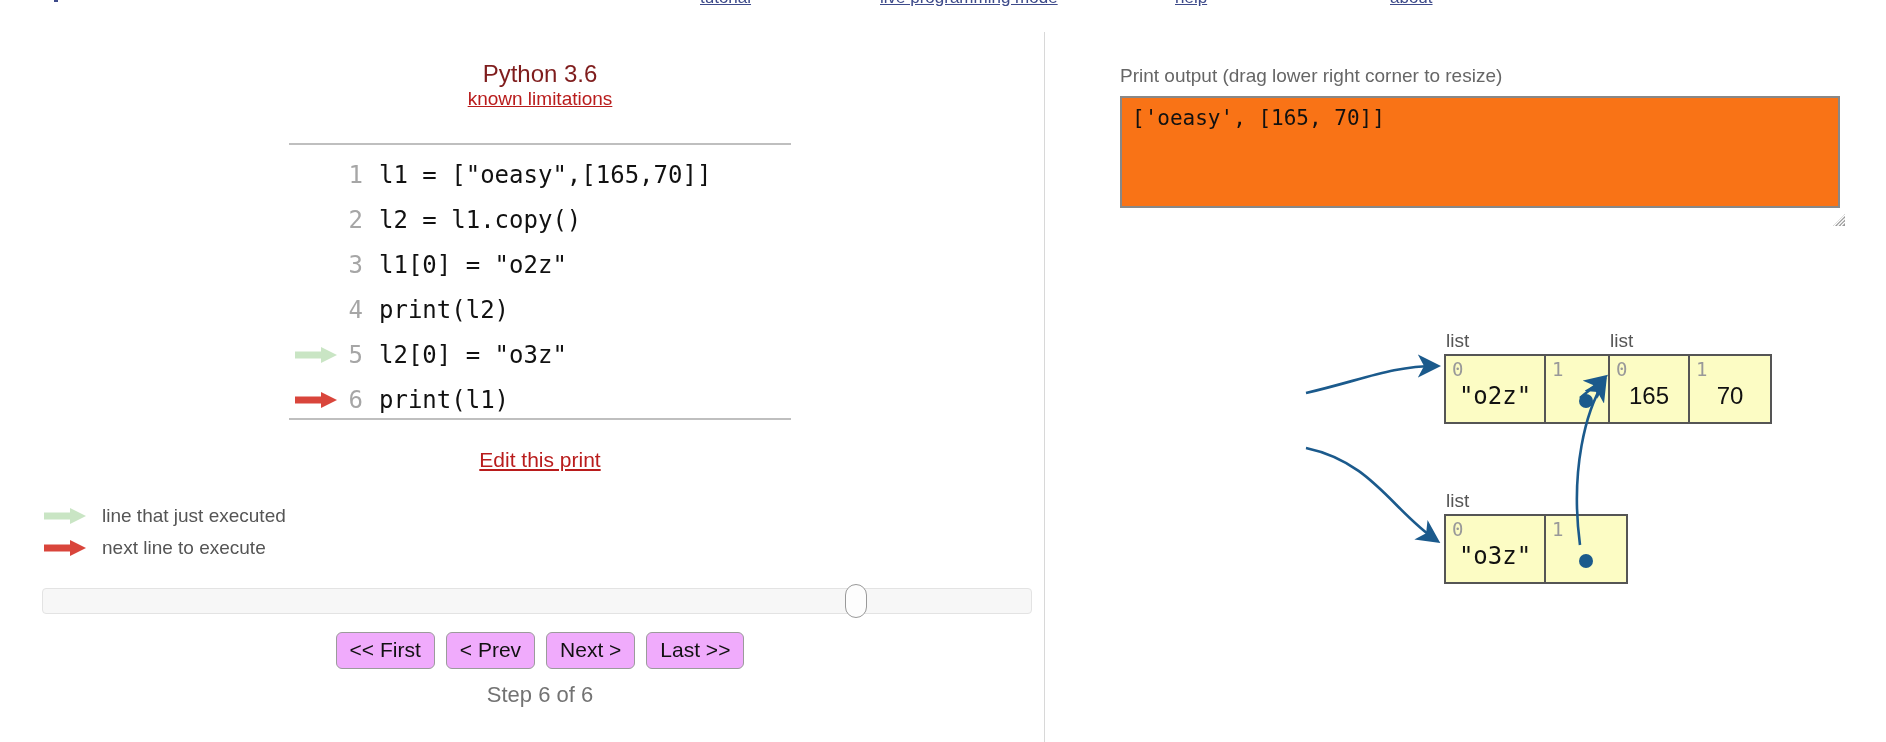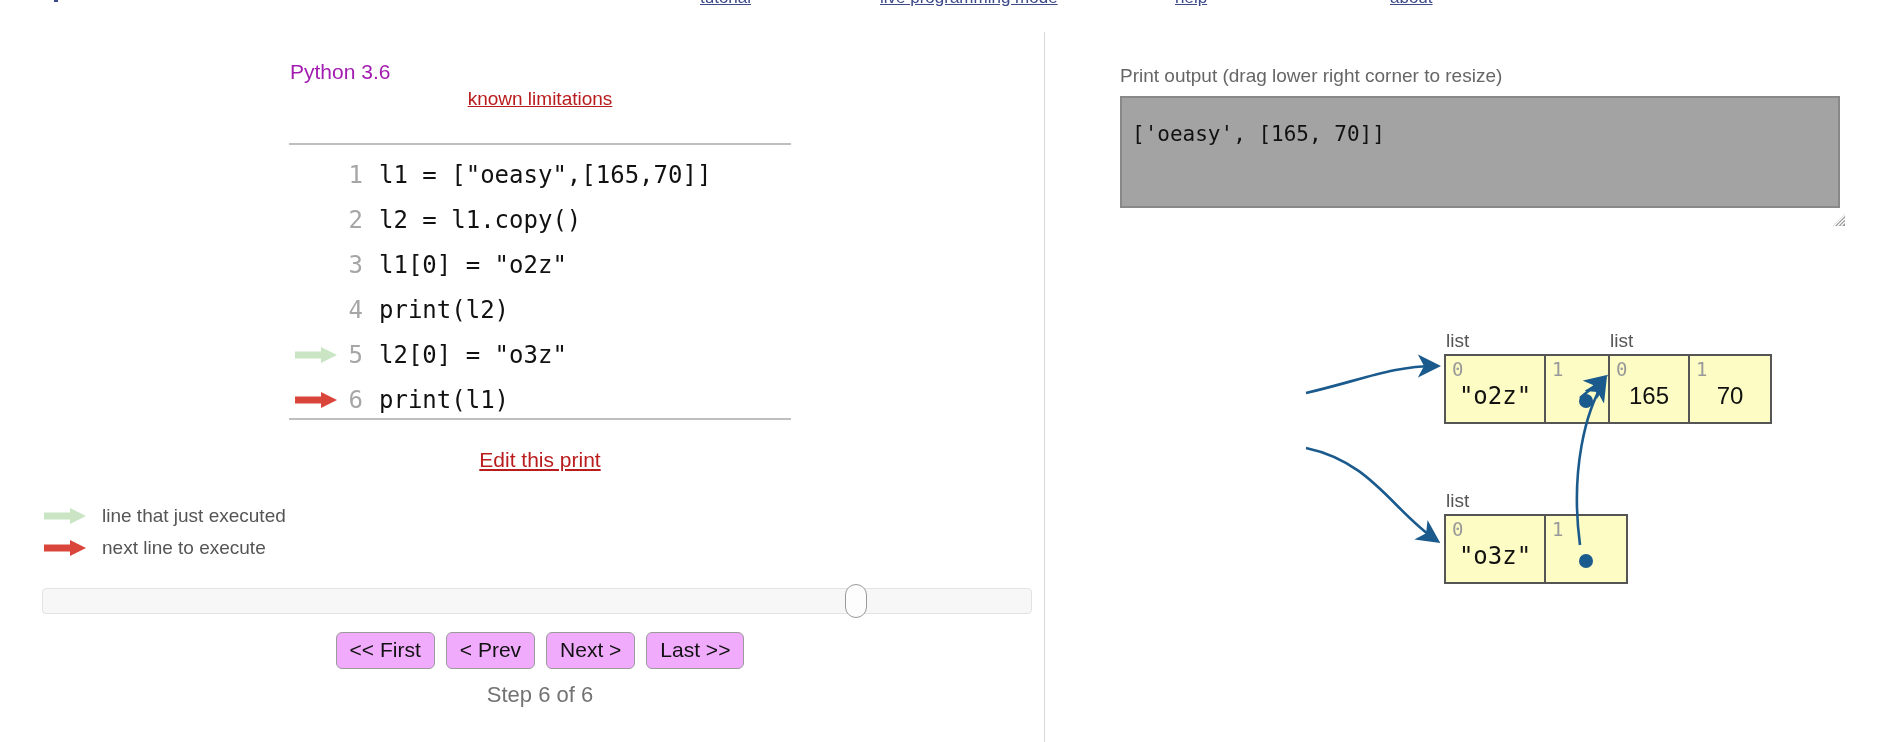--- a/index.html
+++ b/index.html
@@ -25,21 +25,21 @@
   .vdivider {
     position: absolute; left: 1044px; top: 32px;
     width: 1px; height: 710px; background: #d8d8d8;
   }
 
   
   .left { position: absolute; left: 0; top: 0; width: 1044px; height: 742px; }
 
   .py-version {
     position: absolute; left: 290px; top: 60px; width: 500px;
-    text-align: left; font-size: 21px; color: #a21caf;
+    text-align: center; font-size: 24px; color: #7f1d1d;
   }
   .known-lim {
     position: absolute; left: 290px; top: 88px; width: 500px;
     text-align: center; font-size: 19px;
   }
   .known-lim a, .editcode a {
     color: #b91c1c; text-decoration: underline; cursor: pointer;
   }
 
   .code-rule-top {
@@ -112,23 +112,23 @@
 
   
   .right { position: absolute; left: 1044px; top: 0; width: 842px; height: 742px; margin-left: 48px; }
 
   .print-label {
     position: absolute; left: 28px; top: 65px;
     font-size: 19px; color: #666;
   }
   .print-box {
     position: absolute; left: 28px; top: 96px; width: 720px; height: 112px;
-    border: 2px solid #888; background: #a3a3a3;
-    font-family: "DejaVu Sans Mono", "Liberation Mono", monospace;
-    font-size: 21px; color: #111; padding: 24px 10px; white-space: pre;
+    border: 2px solid #888; background: #f97316;
+    font-family: "DejaVu Sans Mono", "Liberation Mono", monospace;
+    font-size: 21px; color: #111; padding: 8px 10px; white-space: pre;
     overflow: hidden;
   }
   .resize-grip { position: absolute; left: 738px; top: 213px; width: 16px; height: 14px; }
 
   
   .heap-obj { position: absolute; }
   .heap-type { font-size: 19px; color: #555; margin-bottom: 2px; padding-left: 2px; }
   .heap-cells { display: flex; border: 2px solid #555; }
   .heap-cell {
     background: #fcfcc4; position: relative;

